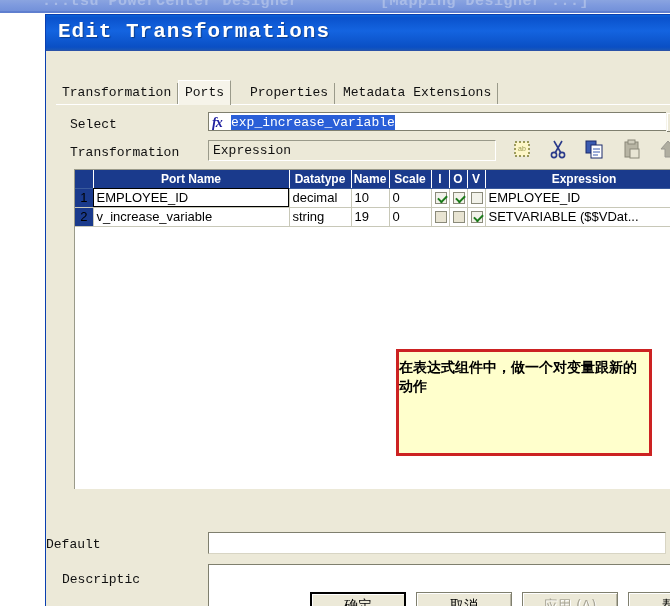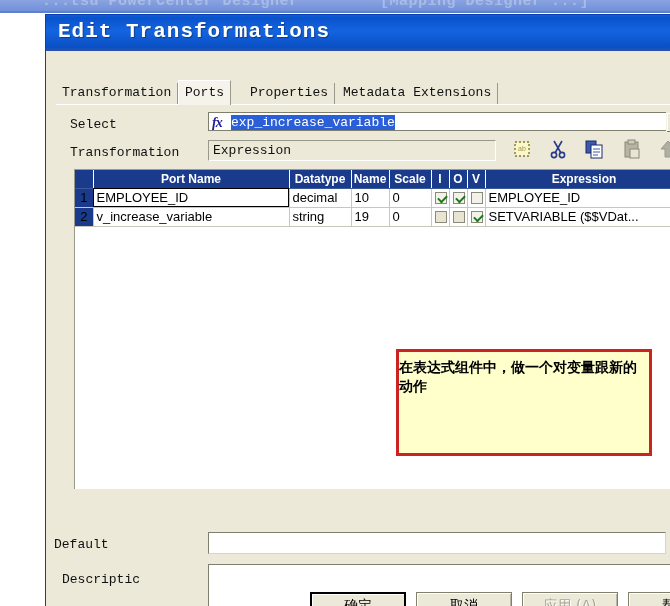--- a/index.html
+++ b/index.html
@@ -298,21 +298,21 @@
   .note-text {
     position: absolute; left: 0; top: 6px;
     width: 238px;
     font-family: "DejaVu Sans", sans-serif;
     font-size: 14px; font-weight: bold;
     color: #000000;
     line-height: 19px;
   }
 
   
-  .default-label { left: 8px; top: 486px; }
+  .default-label { left: 0; top: 486px; }
   .default-input {
     position: absolute; left: 162px; top: 481px;
     width: 458px; height: 22px;
     background: #ffffff;
     border-top: 1px solid #7f7f6e;
     border-left: 1px solid #7f7f6e;
     border-right: 1px solid #d8d5c4;
     border-bottom: 1px solid #d8d5c4;
   }
   .check-ok {

